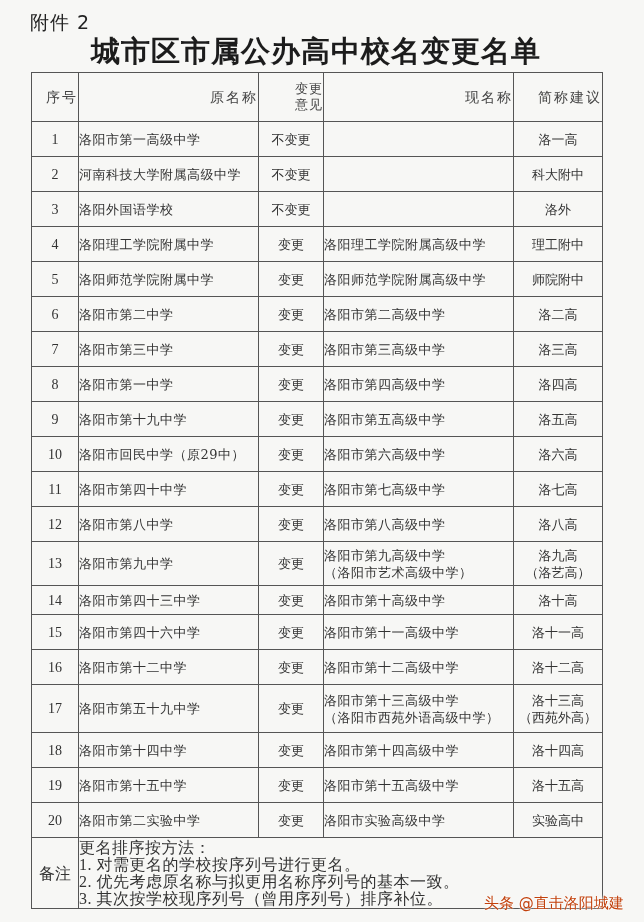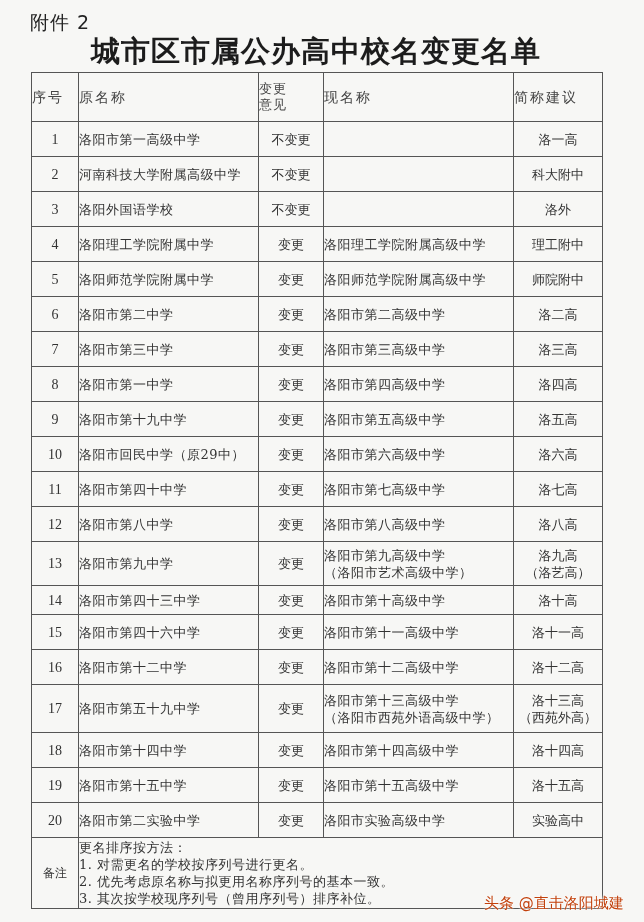--- a/index.html
+++ b/index.html
@@ -33,34 +33,34 @@
       font-weight: normal;
       color: #333;
       vertical-align: middle;
       line-height: 17px;
     }
     col.c-no { width: 47px; }
     col.c-orig { width: 180px; }
     col.c-op { width: 65px; }
     col.c-new { width: 190px; }
     col.c-abbr { width: 89px; }
-    tr.head th { height: 48px; text-align: left; font-size: 14px; color: #444; letter-spacing: 2px; }
+    tr.head th { height: 48px; text-align: right; font-size: 14px; color: #444; letter-spacing: 2px; }
     tr.head th.op { font-size: 13px; letter-spacing: 1px; line-height: 16px; }
     td.no { text-align: center; font-family: "Liberation Serif", serif; font-size: 14px; }
     td.orig { padding-left: 9px; white-space: nowrap; letter-spacing: 0.5px; margin-left: 39px; }
     td.op { text-align: center; }
     td.new { padding-left: 8px; white-space: nowrap; letter-spacing: 0.5px; }
     td.abbr { text-align: center; white-space: nowrap; }
     tr.r td { height: 34px; }
     tr.r.tall td { height: 43px; }
     tr.r.tall2 td { height: 47px; }
     tr.r.short td { height: 28px; }
     tr.notes td { height: 70px; }
-    td.notes-label { text-align: center; font-size: 12px; }
-    td.notes-body { padding-left: 6px; font-size: 13px; line-height: 17.5px; letter-spacing: 0.5px; }
+    td.notes-label { text-align: center; font-size: 16px; }
+    td.notes-body { padding-left: 6px; font-size: 16px; line-height: 17.5px; letter-spacing: 0.5px; font-family: Liberation Serif, serif; }
     .watermark {
       position: absolute; left: 484px; top: 894px;
       font-family: "DejaVu Sans", "Liberation Sans", sans-serif;
       font-size: 15px; color: #c2410c;
       text-shadow: 0 0 2px #fff, 0 0 3px #fff;
     }
   </style>
 </head>
 <body>
 

